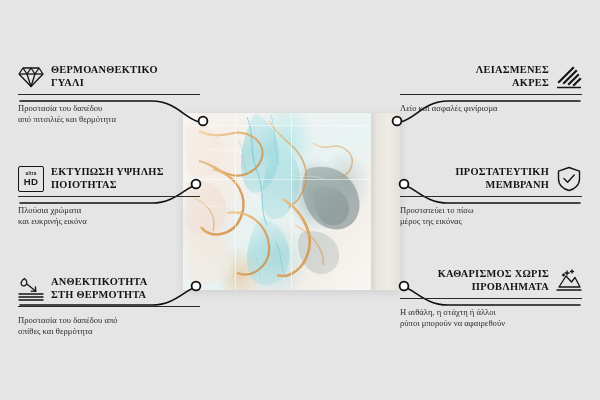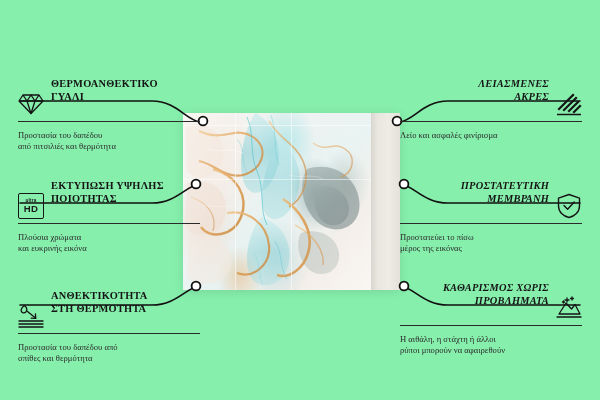--- a/index.html
+++ b/index.html
@@ -4,21 +4,21 @@
 <style>
   html,body{margin:0;padding:0;}
   body{
     width:600px;height:400px;
     background:#ffffff;
     font-family:"Liberation Serif", serif;
     color:#1a1a1a;
     overflow:hidden;
     position:relative;
   }
-  #stage{position:relative;width:600px;height:400px;overflow:hidden;background:#86efac;}
+  #stage{position:relative;width:600px;height:400px;overflow:hidden;background:#e5e5e5;}
 
   
   .product-wrap{
     position:absolute;left:183px;top:113px;width:217px;height:177px;
   }
   .panel-shadow{
     position:absolute;left:0;top:0;width:217px;height:177px;
     box-shadow:0 2px 10px rgba(0,0,0,0.10);
     background:#e9e7e0;
   }
@@ -46,38 +46,38 @@
       linear-gradient(110deg, rgba(255,255,255,0.28) 0%, rgba(255,255,255,0.04) 30%, rgba(255,255,255,0.00) 55%, rgba(255,255,255,0.16) 85%, rgba(255,255,255,0.30) 100%);
     pointer-events:none;
   }
   .reflect-v{position:absolute;top:0;width:1px;height:177px;background:rgba(255,255,255,0.55);}
   .reflect-h{position:absolute;left:0;width:188px;height:1px;background:rgba(255,255,255,0.50);}
 
   
   .feat{position:absolute;width:182px;}
   .feat .head{display:flex;align-items:center;gap:7px;}
   .feat.left .head{justify-content:flex-start;}
-  .feat.right .head{justify-content:flex-end;font-style:italic;}
+  .feat.right .head{justify-content:flex-end;}
   .feat .title{
     font-size:10.4px;font-weight:700;line-height:12.6px;
     letter-spacing:0.25px;color:#141414;
     text-transform:uppercase;
     font-family:"Liberation Serif", serif;
   }
   .feat.left .title{text-align:left;}
   .feat.right .title{text-align:right;}
   .rule{height:1px;background:#2a2a2a;margin-top:4px;width:100%;}
   .desc{
     font-size:8.6px;line-height:11px;color:#2b2b2b;margin-top:8px;
     font-family:"Liberation Serif", serif;
   }
   .feat.left .desc{text-align:left;}
   .feat.right .desc{}
 
-  .ico{width:26px;height:26px;flex:0 0 26px;display:flex;align-items:center;justify-content:center;margin-top:27px;}
+  .ico{width:26px;height:26px;flex:0 0 26px;display:flex;align-items:center;justify-content:center;}
   .ico svg{display:block;}
   .hd-badge{
     width:25px;height:24px;border:1.4px solid #151515;border-radius:2px;
     display:flex;flex-direction:column;align-items:center;justify-content:center;
     line-height:1;
   }
   .hd-badge .u{font-size:4.6px;font-weight:700;letter-spacing:0.2px;font-family:"Liberation Sans",sans-serif;}
   .hd-badge .h{font-size:9.6px;font-weight:700;letter-spacing:0.2px;margin-top:0.5px;font-family:"Liberation Sans",sans-serif;}
 
   

